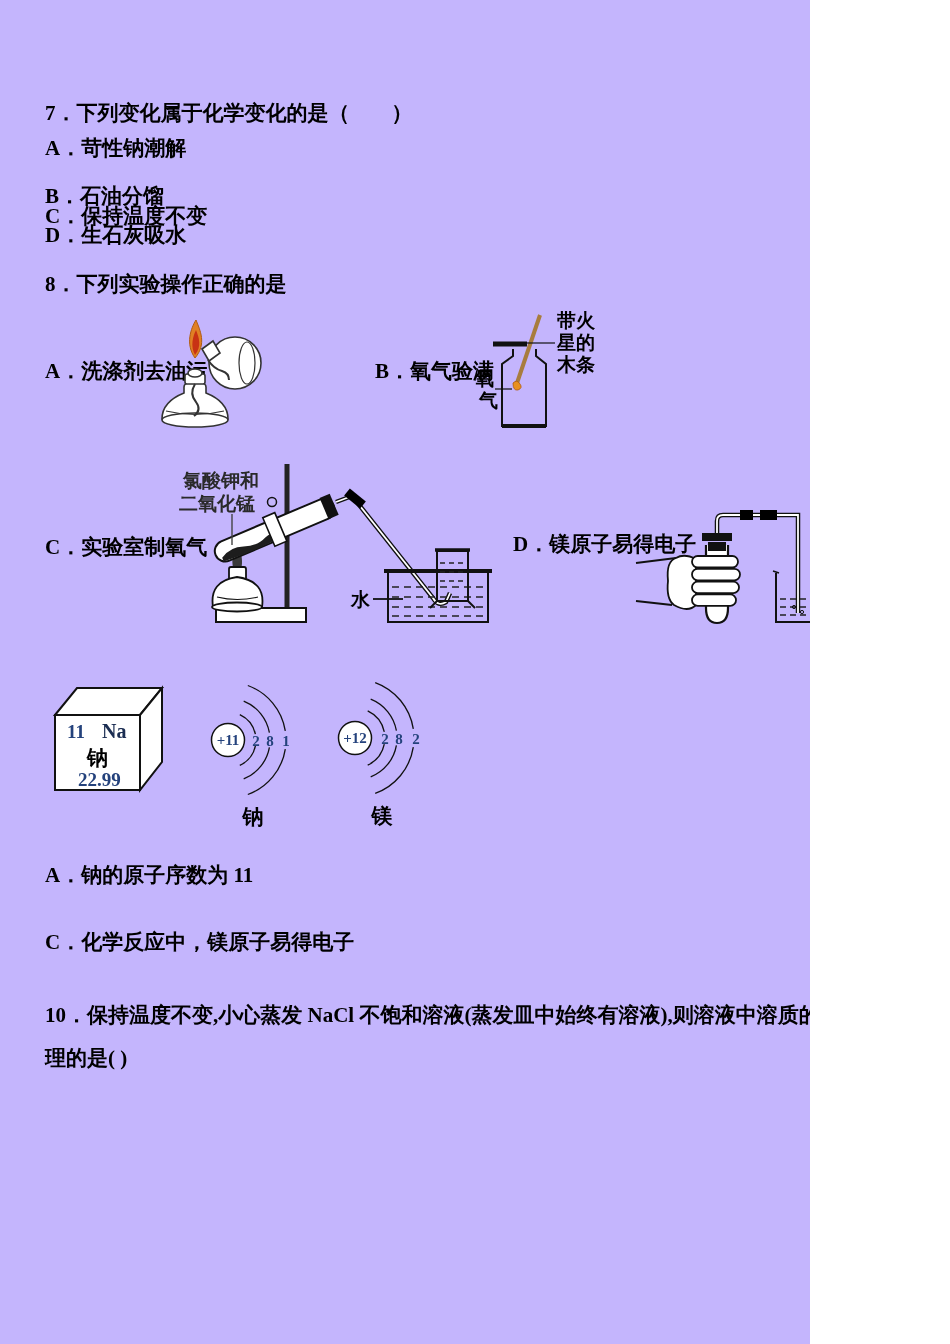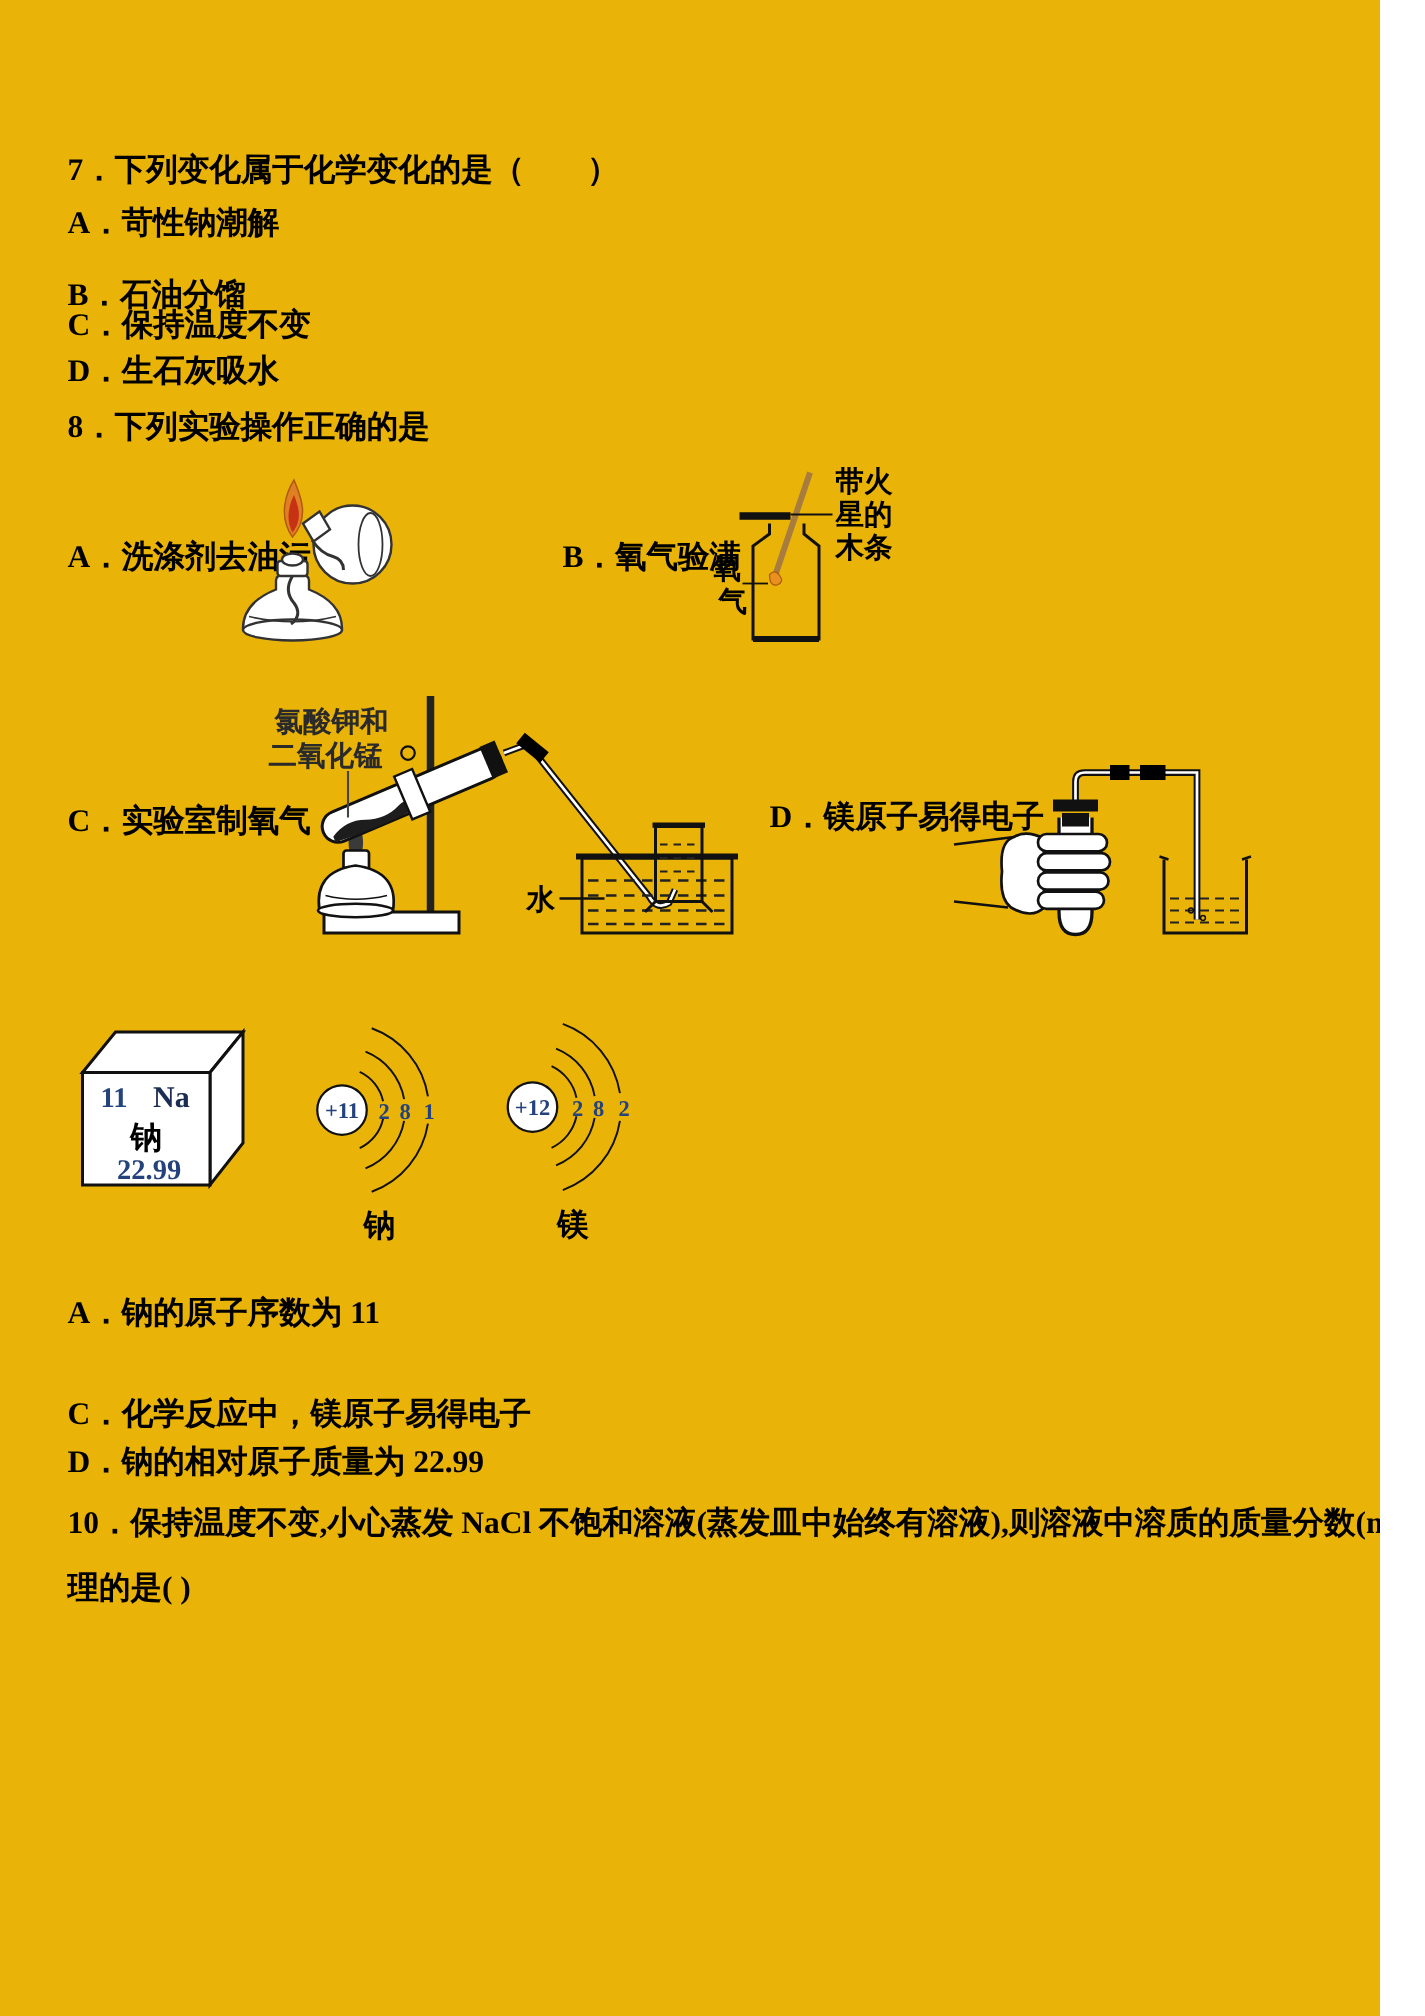--- a/index.html
+++ b/index.html
@@ -1,16 +1,16 @@
 <!DOCTYPE html>
 <html><head>
 <meta charset="utf-8">
 <style>
   html,body{margin:0;padding:0;background:#fff;}
-  .page{position:relative;width:920px;height:1344px;background:#eab308;overflow:hidden;
+  .page{position:relative;width:810px;height:1344px;background:#c4b5fd;overflow:hidden;
         font-family:"Liberation Serif","DejaVu Serif",serif;font-weight:bold;color:#000;}
   .t{position:absolute;white-space:nowrap;font-size:21px;line-height:23px;}
   .fig{position:absolute;}
   sup.ion{font-size:13px;position:relative;top:-7px;font-weight:bold;}
   svg text{font-family:"Liberation Serif","DejaVu Serif",serif;font-weight:bold;}
   .cjk19{font-size:19px;}
   .cjk21{font-size:21px;}
   .num{fill:#24427c;}
   .graylbl{fill:#2a2a2a;}
 </style>
@@ -24,21 +24,21 @@
   </div>
   <div class="t" style="left:45px;top:137px">
     <span>A．</span><span>苛性钠潮解</span>
   </div>
   <div class="t" style="left:45px;top:185px">
     <span>B．</span><span>石油分馏</span>
   </div>
   <div class="t" style="left:45px;top:205px">
     <span>C．</span><span>保持温度不变</span>
   </div>
-  <div class="t" style="left:45px;top:236px">
+  <div class="t" style="left:45px;top:224px">
     <span>D．</span><span>生石灰吸水</span>
   </div>
 
   <div class="t" style="left:45px;top:273px">
     <span>8．</span><span>下列实验操作正确的是</span>
   </div>
 
   <div class="t" style="left:45px;top:360px">
     <span>A．</span><span>洗涤剂去油污</span>
   </div>
@@ -247,23 +247,20 @@
       <text x="337" y="143" text-anchor="middle" class="cjk21">镁</text>
     </g>
   </svg>
 
   <div class="t" style="left:45px;top:864px">
     <span>A．</span><span>钠的原子序数为 11</span>
   </div>
   <div class="t" style="left:45px;top:931px">
     <span>C．</span><span>化学反应中，镁原子易得电子</span>
   </div>
-  <div class="t" style="left:45px;top:963px">
-    <span>D．</span><span>钠的相对原子质量为 22.99</span>
-  </div>
 
   <div class="t" style="left:45px;top:1004px">
     <span>10．</span><span>保持温度不变,小心蒸发 NaCl 不饱和溶液(蒸发皿中始终有溶液),则溶液中溶质的质量分数(m%)与时间(t)的关系合</span>
   </div>
   <div class="t" style="left:45px;top:1047px">
     <span>理的是( )</span>
   </div>
 
 </div>
 

